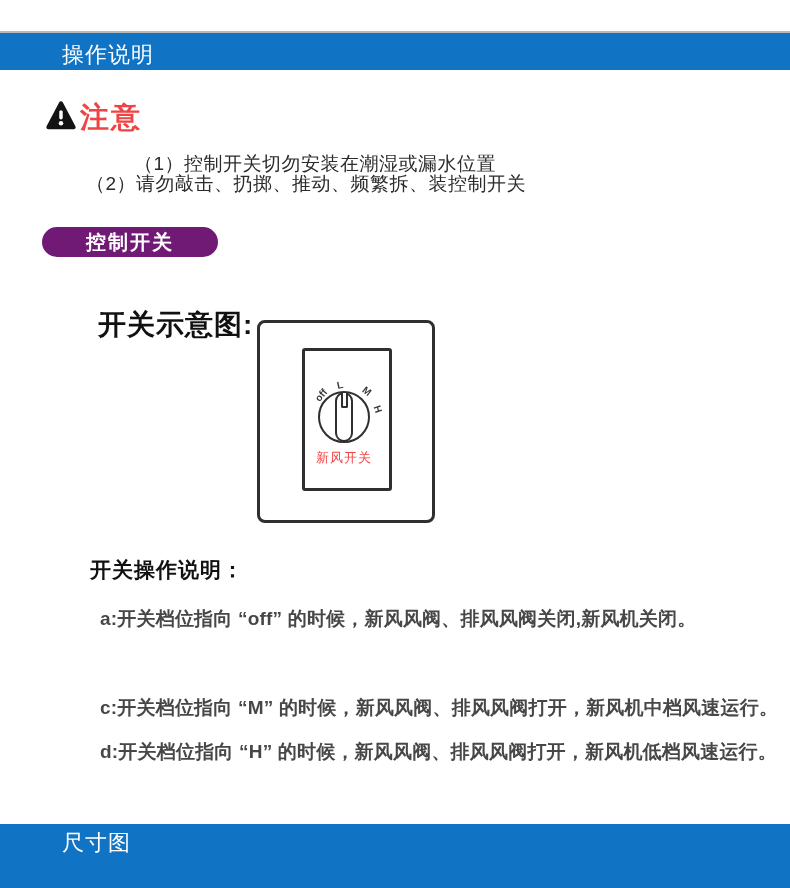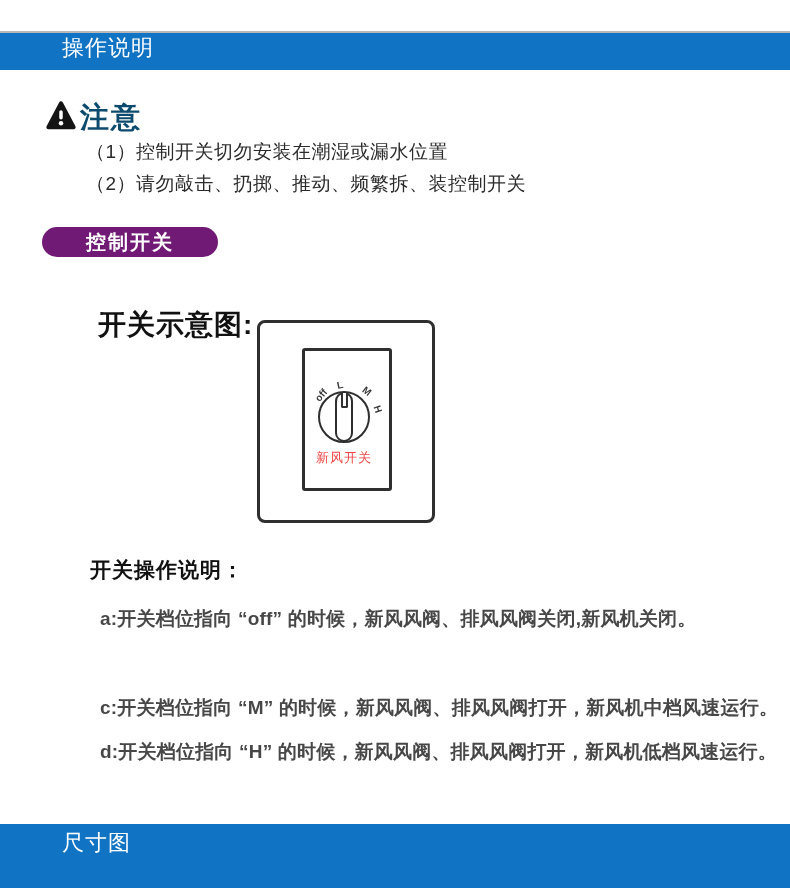--- a/index.html
+++ b/index.html
@@ -22,44 +22,44 @@
     left: 0; width: 790px; height: 2px;
     background: #b9b9b9;
   }
   .bar-line.top { top: 31px; }
   .section-bar {
     position: absolute;
     left: 0; width: 790px;
     background: #1173c4;
     color: #ffffff;
     display: flex;
-    align-items: flex-start;
+    align-items: flex-end;
   }
   .section-bar .bar-title {
     margin-left: 62px;
     font-size: 22px;
     letter-spacing: 1px;
   }
   .section-bar.header { top: 33px; height: 37px; }
   .section-bar.footer { top: 824px; height: 64px; align-items: flex-start; }
   .section-bar.footer .bar-title { margin-top: 4px; }
 
   
   .warn-icon { position: absolute; left: 45px; top: 100px; width: 32px; height: 32px; }
   .notice-title {
     position: absolute; left: 80px; top: 98px;
-    font-size: 29px; font-weight: bold; color: #0c4a6e;
+    font-size: 29px; font-weight: bold; color: #ef4444;
     letter-spacing: 2px;
   }
   .notice-item {
     position: absolute; left: 86px;
     font-size: 19px; color: #2b2b2b;
     white-space: nowrap; letter-spacing: 0.5px;
   }
-  .notice-item.n1 { top: 139px; }
+  .notice-item.n1 { top: 151px; margin-left: 48px; }
   .notice-item.n2 { top: 171px; }
 
   
   .section-pill {
     position: absolute; left: 42px; top: 227px;
     width: 176px; height: 30px;
     background: #701a75; border-radius: 15px;
     color: #ffffff; font-size: 20px; font-weight: bold;
     display: flex; align-items: center; justify-content: center;
     letter-spacing: 2px;

